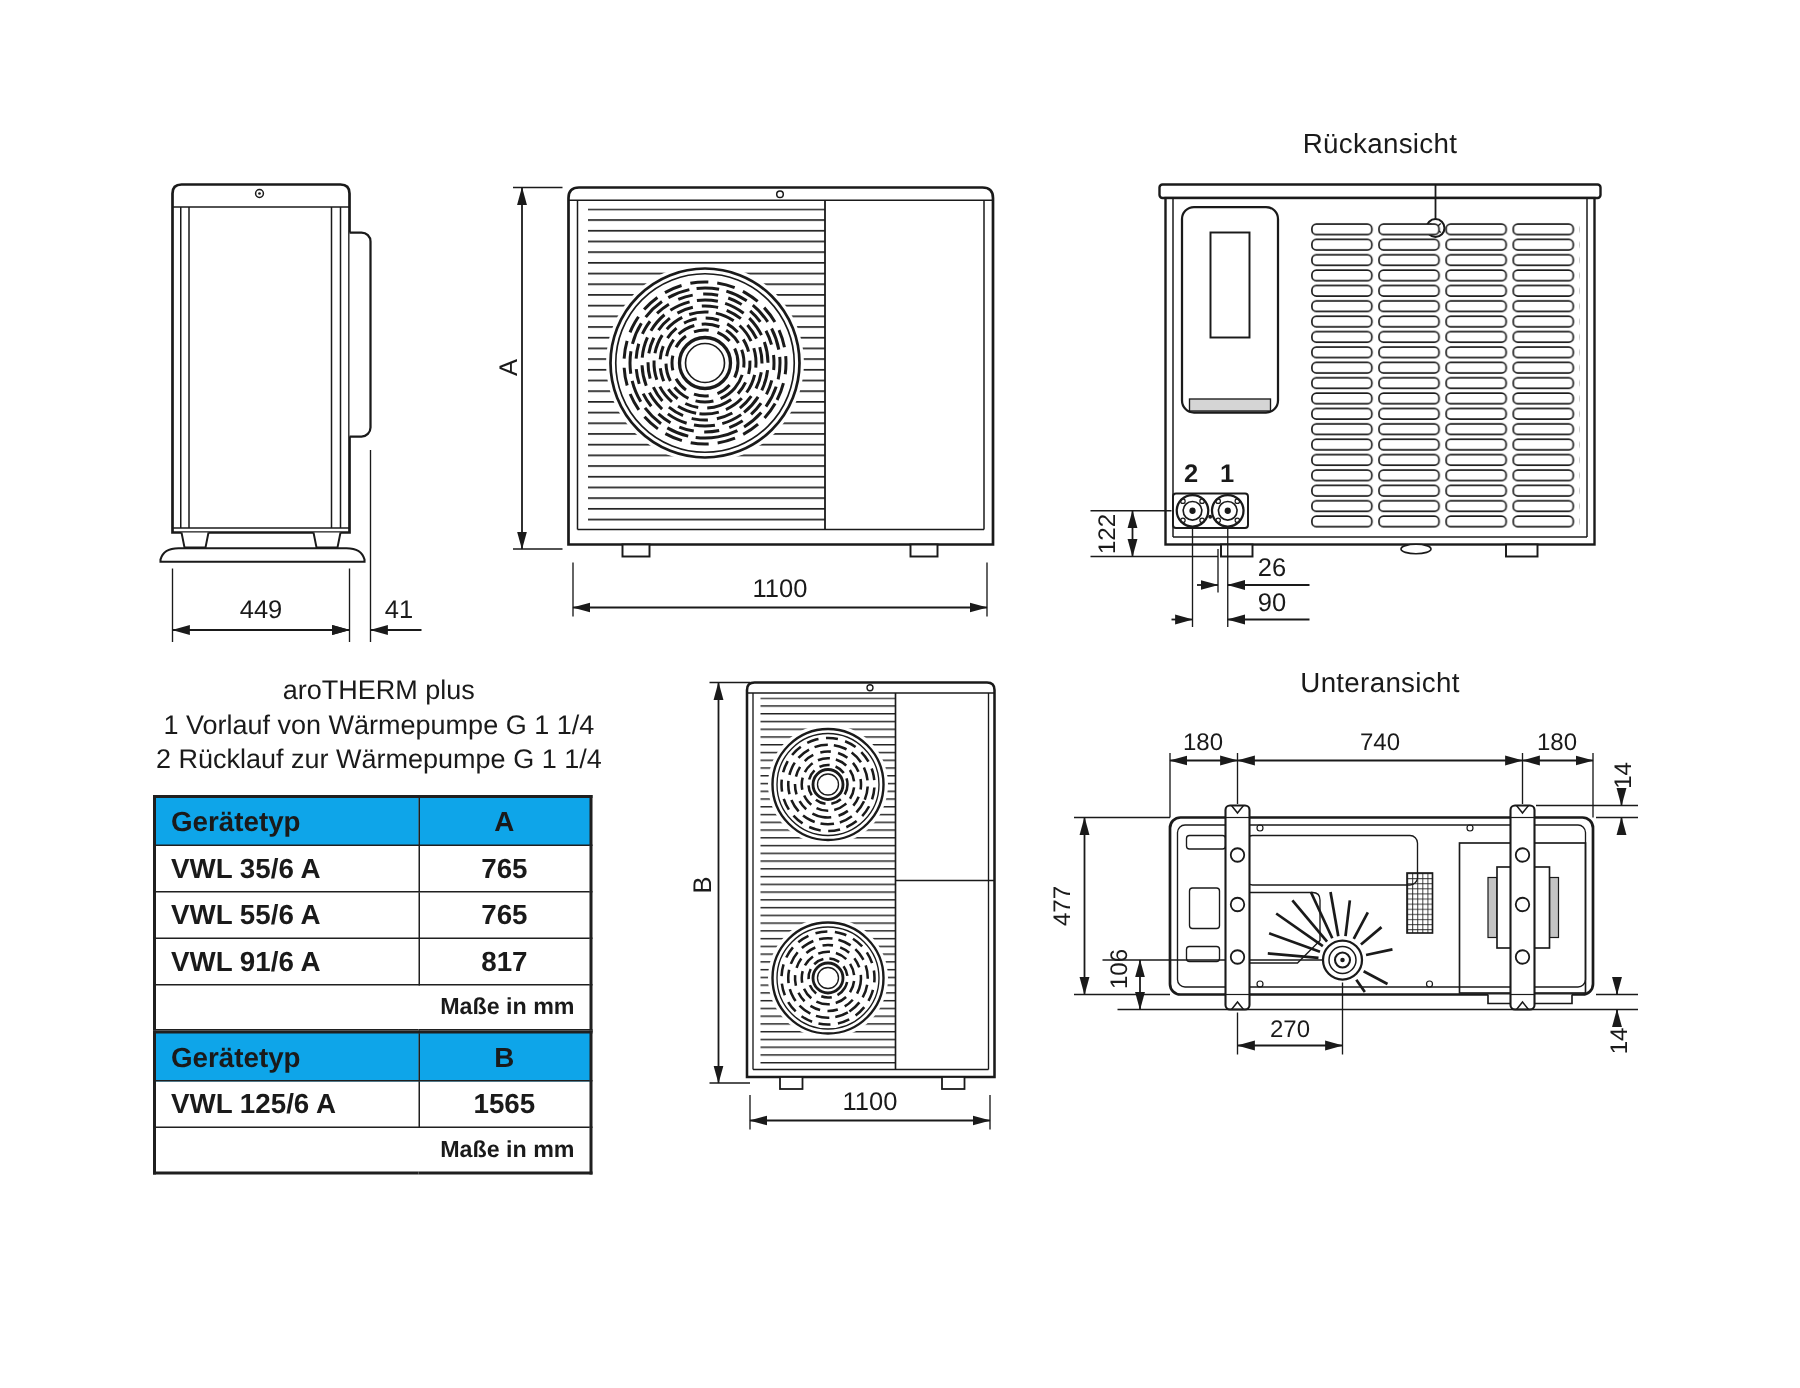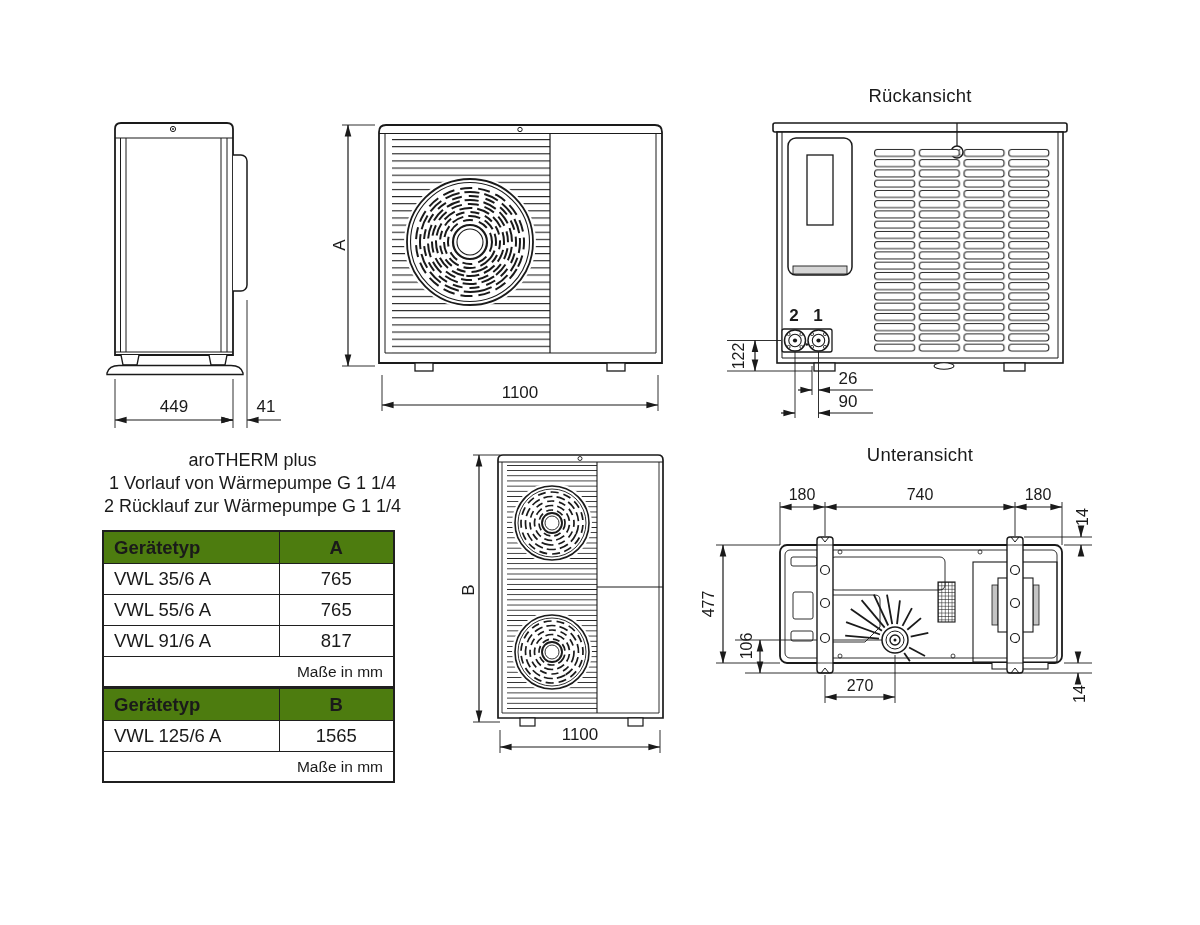--- a/index.html
+++ b/index.html
@@ -12,22 +12,22 @@
   .dim-s{font-size:16px;}
   .view-title{font-size:18.5px;letter-spacing:.2px;}
   .port-lbl{font-size:17px;font-weight:bold;}
   
   .legend{font-size:18px;line-height:23px;white-space:nowrap;}
   
   table.spec{border-collapse:collapse;table-layout:fixed;background:#fff;
              font-size:18.5px;color:#1a1a1a;}
   table.spec, table.spec th, table.spec td{border:1.5px solid #1f1f1f;}
   table.spec{border-width:2px;}
-  table.spec th{background:#4d7c0f;font-weight:bold;height:27px;padding:2px 0 2px 0;}
-  table.spec td{height:26px;padding:2px 0 2px 0;}
+  table.spec th{background:#0ea5e9;font-weight:bold;height:27px;padding:2px 0 2px 0;}
+  table.spec td{height:26px;padding:2px 0 2px 0;font-weight:bold;}
   .c-dev{ text-align:left;padding-left:10px !important;}
   .c-val{ text-align:center;}
   th.c-dev{padding-left:10px !important;text-align:left;}
   tr.foot td{text-align:right;font-size:15.5px;padding-right:10px !important;height:25px;margin-left:40px;}
 </style>
 </head>
 <body>
 
 <div id="canvas">
 

